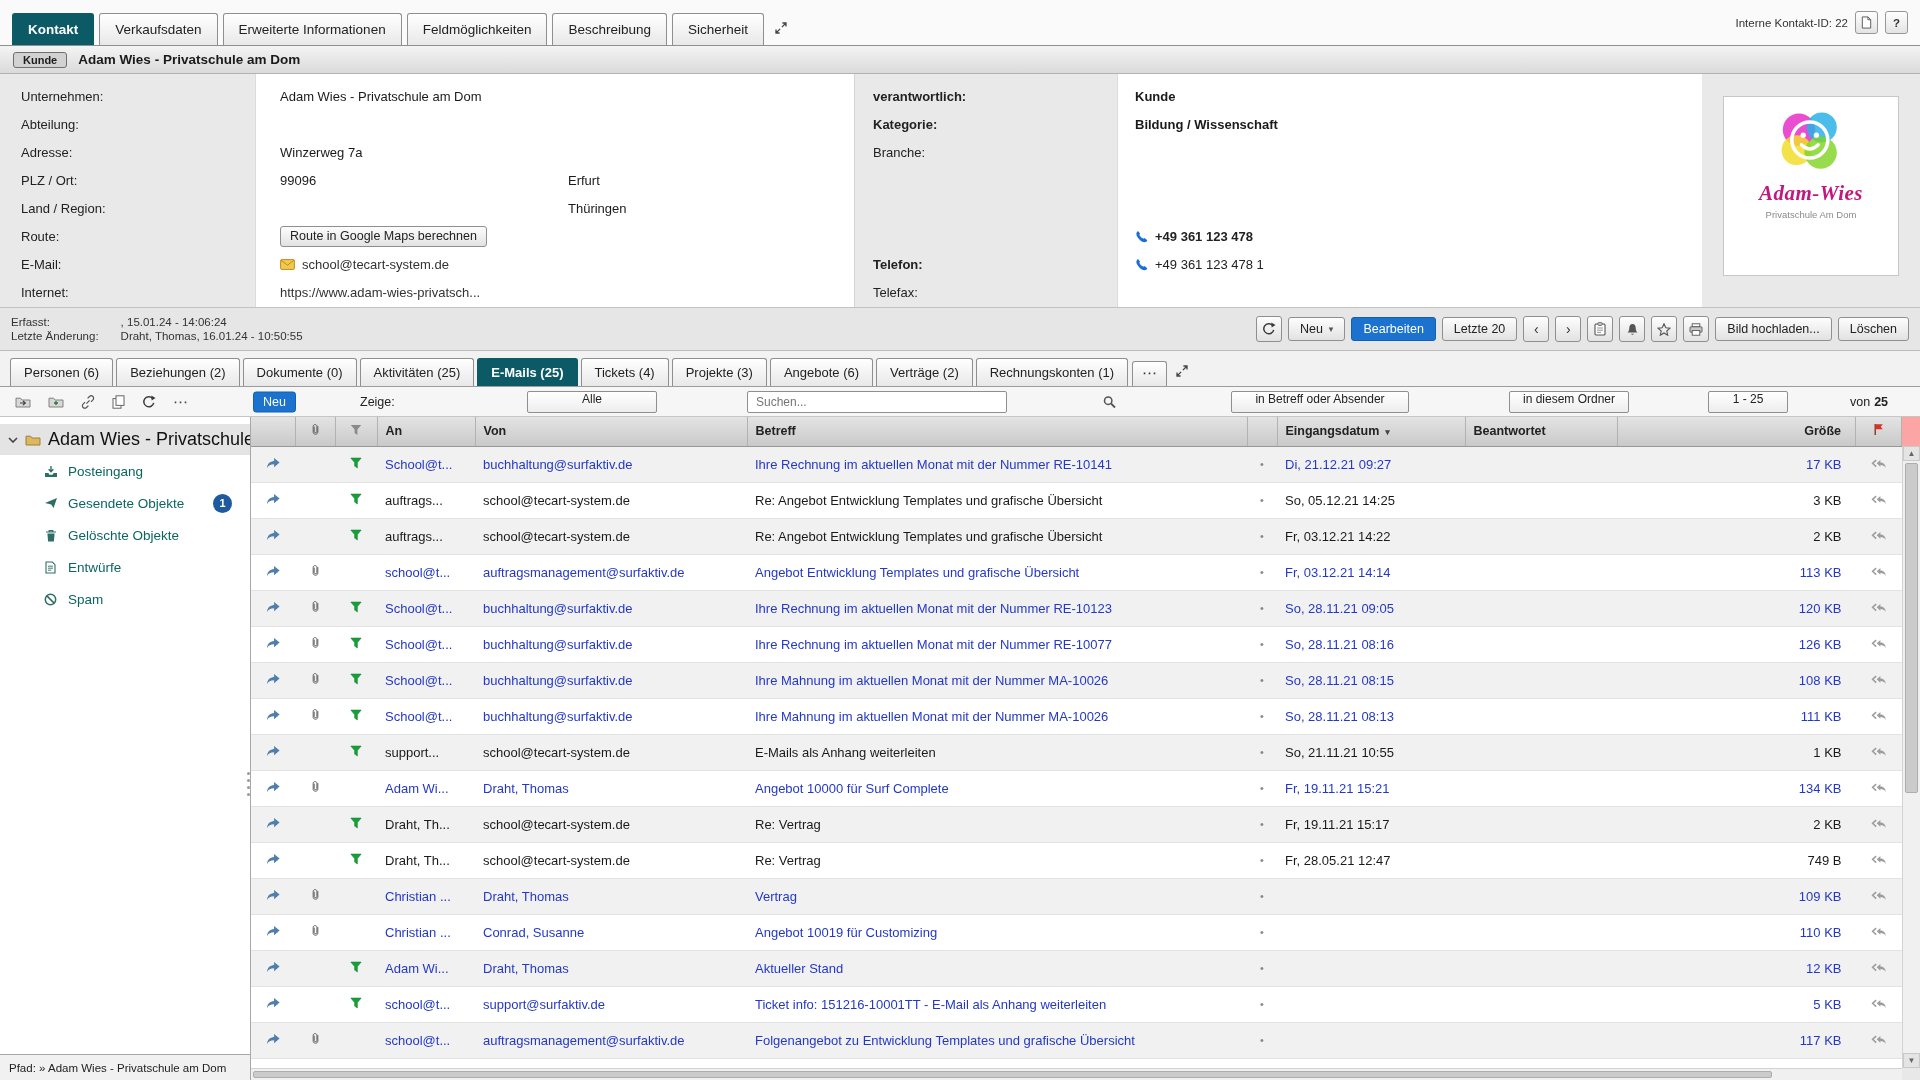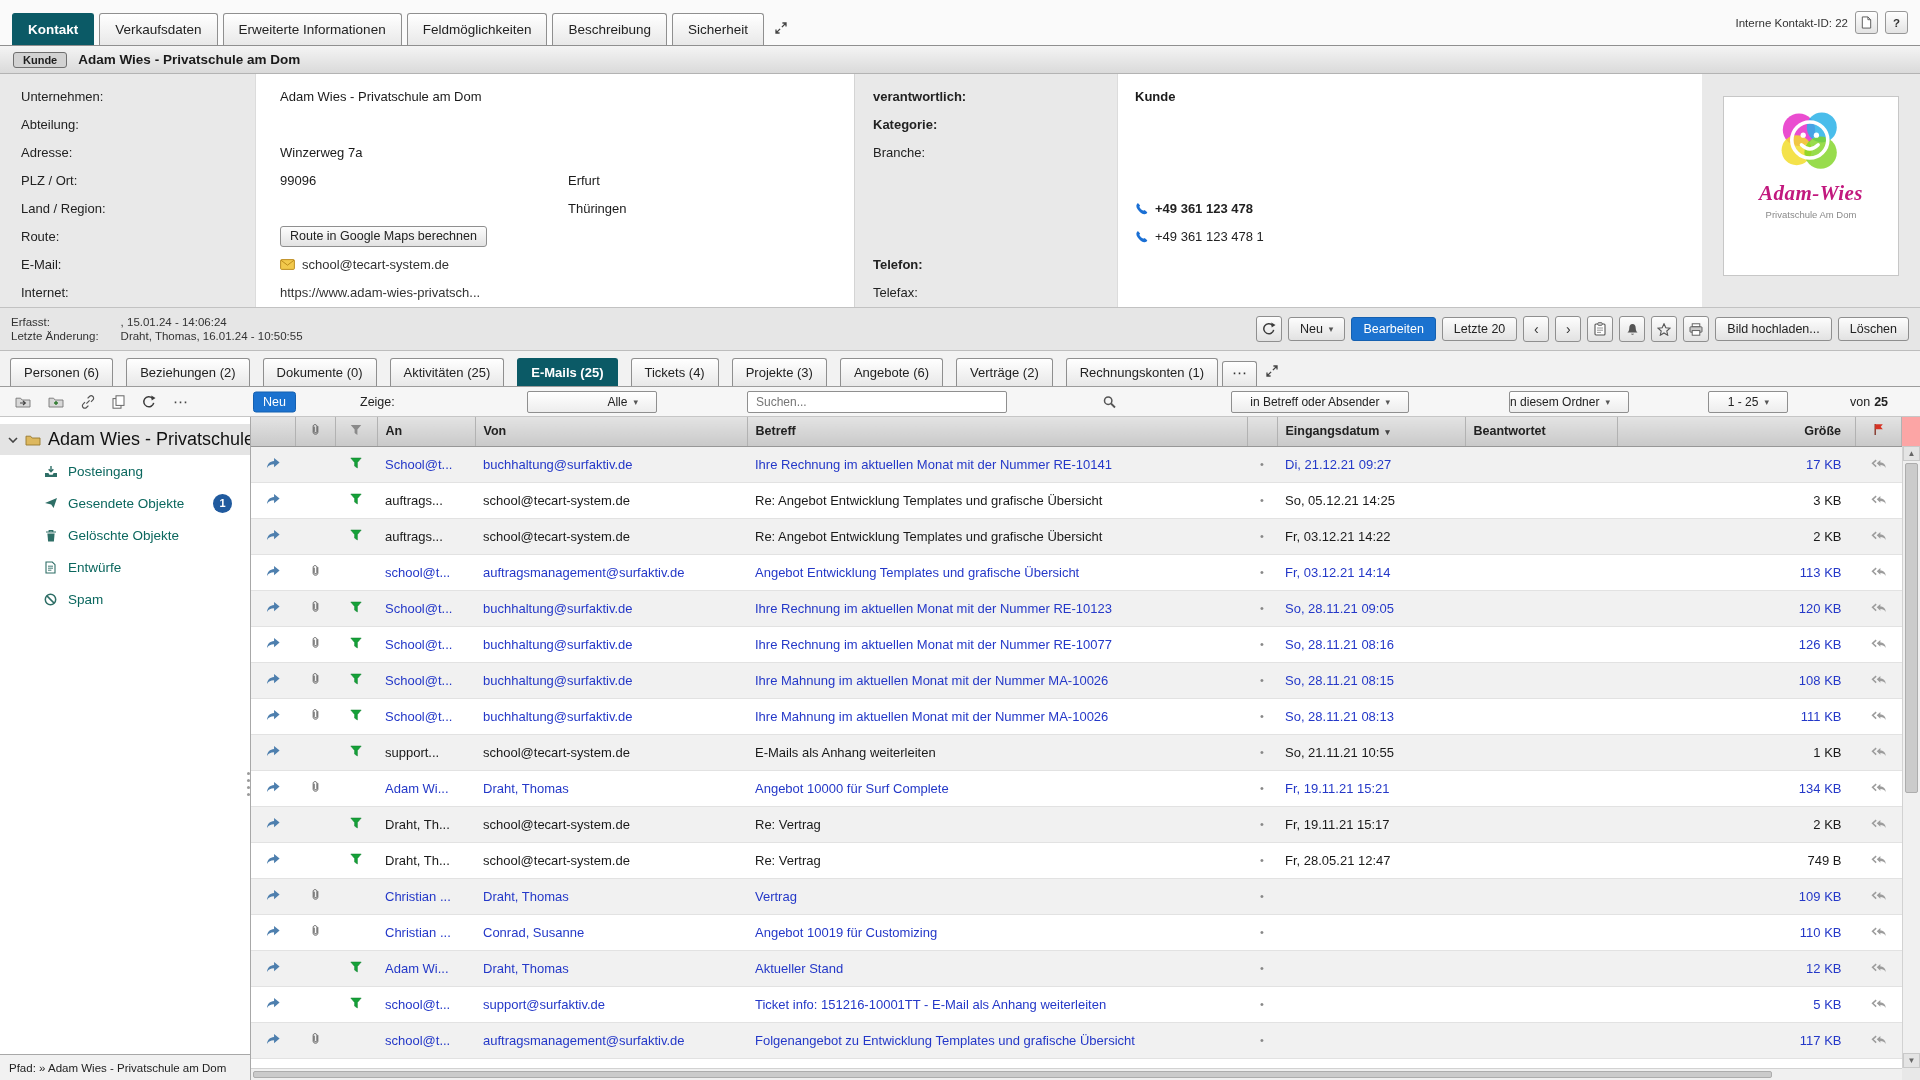--- a/index.html
+++ b/index.html
@@ -57,31 +57,31 @@
 
 .record-toolbar{height:43px;flex:none;background:#e6e6e6;border-bottom:1px solid #bdbdbd;display:flex;align-items:center;justify-content:space-between;padding:0 11px;}
 .rec-info{display:grid;grid-template-columns:auto auto;column-gap:22px;row-gap:2px;font-size:11.5px;color:#333;}
 .rec-actions{display:flex;align-items:center;gap:6px;}
 .icon-btn{min-width:26px;height:26px;border:1px solid #8f8f8f;border-radius:3px;background:linear-gradient(#fdfdfd,#e2e2e2);display:inline-flex;align-items:center;justify-content:center;font-size:14px;color:#333;cursor:pointer;padding:0 5px;}
 .caret{font-size:9px;color:#555;}
 
 
 .module-tabbar{height:36px;flex:none;background:#f2f2f2;border-bottom:1px solid #9c9c9c;display:flex;align-items:flex-end;padding:0 10px;}
 .module-tabbar .tab{padding:6px 13px;font-size:13px;}
-.module-tabbar .tabs-row{gap:13px;justify-content:space-between;}
+.module-tabbar .tabs-row{gap:3px;justify-content:space-between;}
 .more-tab{border:1px solid #8f8f8f;border-bottom:none;border-radius:3px 3px 0 0;background:linear-gradient(#fff,#e8e8e8);padding:3px 9px 6px;font-size:15px;line-height:1;color:#333;cursor:pointer;margin-left:4px;}
 .module-expand{margin:0 0 6px 6px;}
 
 
 .email-toolbar{height:30px;flex:none;position:relative;background:#f6f6f6;border-bottom:1px solid #c6c6c6;}
 .et{position:absolute;top:50%;transform:translateY(-50%);}
 .et-icons{left:12px;display:flex;align-items:center;gap:11px;}
 .et-icons .flat-btn{font-size:15px;}
 .lbl{font-size:12.5px;color:#222;}
-.select{display:flex;align-items:center;justify-content:flex-end;height:22px;border:1px solid #8f8f8f;border-radius:2px;background:linear-gradient(#fff,#ededed);padding:0 18px;font-size:12px;color:#222;cursor:pointer;gap:6px;white-space:nowrap;overflow:hidden;}
+.select{display:flex;align-items:center;justify-content:flex-start;height:22px;border:1px solid #8f8f8f;border-radius:2px;background:linear-gradient(#fff,#ededed);padding:0 6px;font-size:12px;color:#222;cursor:pointer;gap:6px;white-space:nowrap;overflow:hidden;flex-direction:column;}
 .search{height:22px;border:1px solid #8f8f8f;border-radius:2px;padding:0 8px;font-size:12px;background:#fff;color:#222;}
 .et-neu{left:253px;}
 .et-zeige{left:360px;}
 .et-alle{left:527px;width:130px;}
 .et-search{left:747px;width:260px;}
 .et-mag{left:1100px;}
 .et-scope{left:1231px;width:178px;}
 .et-folder{left:1509px;width:120px;}
 .et-range{left:1708px;width:80px;}
 .et-von{left:1850px;font-size:12.5px;color:#222;display:flex;gap:4px;}
@@ -212,20 +212,23 @@
         <div class="d-row">Branche:</div>
         <div class="d-row"></div>
         <div class="d-row"></div>
         <div class="d-row"></div>
         <div class="d-row b">Telefon:</div>
         <div class="d-row">Telefax:</div>
       </div>
     <div class="d-col dc-v2">
         <div class="d-row">
           <span class="b">Kunde</span>
+        </div>
+        <div class="d-row">
+          <span class="b">Bildung / Wissenschaft</span>
         </div>
         <div class="d-row"></div>
         <div class="d-row"></div>
         <div class="d-row"></div>
         <div class="d-row">
           <span class="ico">
             <svg viewBox="0 0 13 13" width="13" height="13">
               <path d="M2.9.9C1.1 2.2.8 4.4 2.4 7c1.6 2.6 4.2 4.9 6.7 5.2 1.7.2 2.9-.9 3.2-2L9.6 7.9c-.6.6-1.3.8-2 .4C6.5 7.7 5.3 6.5 4.7 5.4c-.4-.7-.2-1.4.4-2z" fill="#1a6fd4"></path>
             </svg>
           </span>

